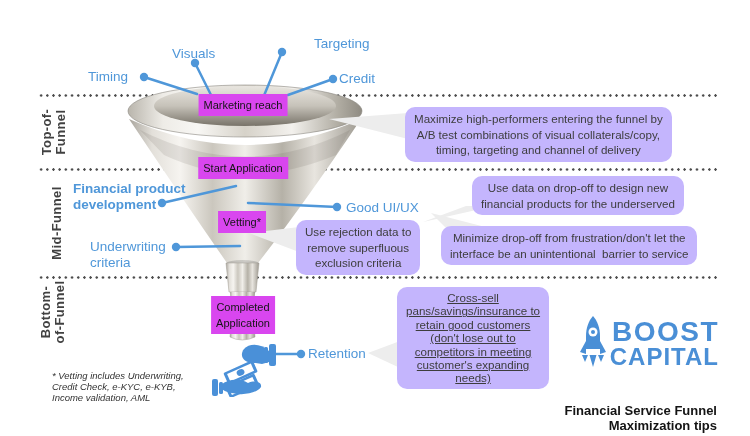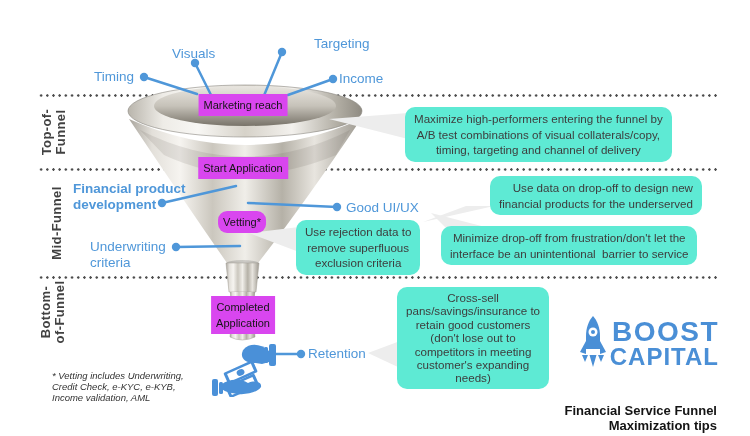--- a/index.html
+++ b/index.html
@@ -11,21 +11,21 @@
         background-size:6.2px 3px;background-repeat:repeat-x;}
   .section-label{position:absolute;transform:translate(-50%,-50%) rotate(-90deg);
         font-weight:bold;font-size:13px;line-height:14px;letter-spacing:.4px;
         color:#414141;text-align:center;white-space:pre-line;}
   .blue-label{position:absolute;color:#4f97d9;font-size:13.5px;line-height:16px;
         white-space:pre-line;z-index:4;}
   .stage-chip{position:absolute;transform:translate(-50%,-50%);background:#d946ef;
         color:#151515;font-size:11px;line-height:16px;padding:3px 5px;white-space:nowrap;
         z-index:4;text-align:center;}
   .stage-chip.multi{white-space:pre-line;}
-  .callout{position:absolute;background:#5eead4;border-radius:10px;color:#3d3d3d;
+  .callout{position:absolute;background:#c4b5fd;border-radius:10px;color:#3d3d3d;
         font-size:11.6px;line-height:15.5px;text-align:center;padding:4px 9px;
         white-space:pre-line;z-index:4;}
   .footnote{position:absolute;font-style:italic;font-size:9.5px;line-height:11px;
         color:#333333;white-space:pre-line;z-index:4;}
   .logo-word{position:absolute;color:#4a8fd6;font-weight:bold;white-space:nowrap;
         text-align:right;z-index:4;}
   .tagline{position:absolute;color:#141414;font-weight:bold;font-size:13px;line-height:15px;
         text-align:right;white-space:pre-line;z-index:4;margin-top:32px;}
   svg{display:block;}
 </style>
@@ -102,48 +102,48 @@
   </g>
   <g fill="#ededed">
     <polygon points="408,113 408,139 329,119"></polygon>
     <polygon points="466,206 494,206 423,222"></polygon>
     <polygon points="299,227 299,252 249,233"></polygon>
     <polygon points="448,230 497,230 431,213"></polygon>
     <polygon points="400,341 400,368 368,353"></polygon>
   </g>
 </svg>
 
-<div class="blue-label" style="left:88px;top:69px;margin-left:6px;">Timing</div>
+<div class="blue-label" style="left:88px;top:69px;">Timing</div>
 <div class="blue-label" style="left:172px;top:46px;">Visuals</div>
 <div class="blue-label" style="left:283px;top:36px;margin-left:31px;">Targeting</div>
-<div class="blue-label" style="left:339px;top:71px;">Income</div>
+<div class="blue-label" style="left:339px;top:71px;">Credit</div>
 <div class="blue-label" style="left:73px;top:181px;font-weight:bold;">Financial product
 development</div>
 <div class="blue-label" style="left:346px;top:200px;">Good UI/UX</div>
 <div class="blue-label" style="left:90px;top:239px;">Underwriting
 criteria</div>
 <div class="blue-label" style="left:308px;top:346px;">Retention</div>
 
 <div class="stage-chip" style="left:243px;top:105px;">Marketing reach</div>
 <div class="stage-chip" style="left:243px;top:155px;margin-top:13px;">Start Application</div>
-<div class="stage-chip" style="left:242px;top:222px;border-radius:9px;">Vetting*</div>
+<div class="stage-chip" style="left:242px;top:222px;">Vetting*</div>
 <div class="stage-chip multi" style="left:243px;top:315px;">Completed
 Application</div>
 
 <div class="callout" style="left:405px;top:107px;">Maximize high-performers entering the funnel by
 A/B test combinations of visual collaterals/copy,
 timing, targeting and channel of delivery</div>
-<div class="callout" style="left:490px;top:176px;text-align:right;">Use data on drop-off to design new
+<div class="callout" style="left:472px;top:176px;">Use data on drop-off to design new
 financial products for the underserved</div>
 <div class="callout" style="left:296px;top:220px;text-align:center;">Use rejection data to
 remove superfluous
 exclusion criteria</div>
 <div class="callout" style="left:441px;top:226px;">Minimize drop-off from frustration/don't let the
 interface be an unintentional &nbsp;barrier to service</div>
-<div class="callout" style="left:397px;top:287px;line-height:13.4px;">Cross-sell
+<div class="callout" style="left:397px;top:287px;line-height:13.4px;text-decoration:underline;">Cross-sell
 pans/savings/insurance to
 retain good customers
 (don't lose out to
 competitors in meeting
 customer's expanding
 needs)</div>
 
 <div class="footnote" style="left:52px;top:370px;">* Vetting includes Underwriting,
 Credit Check, e-KYC, e-KYB,
 Income validation, AML</div>

